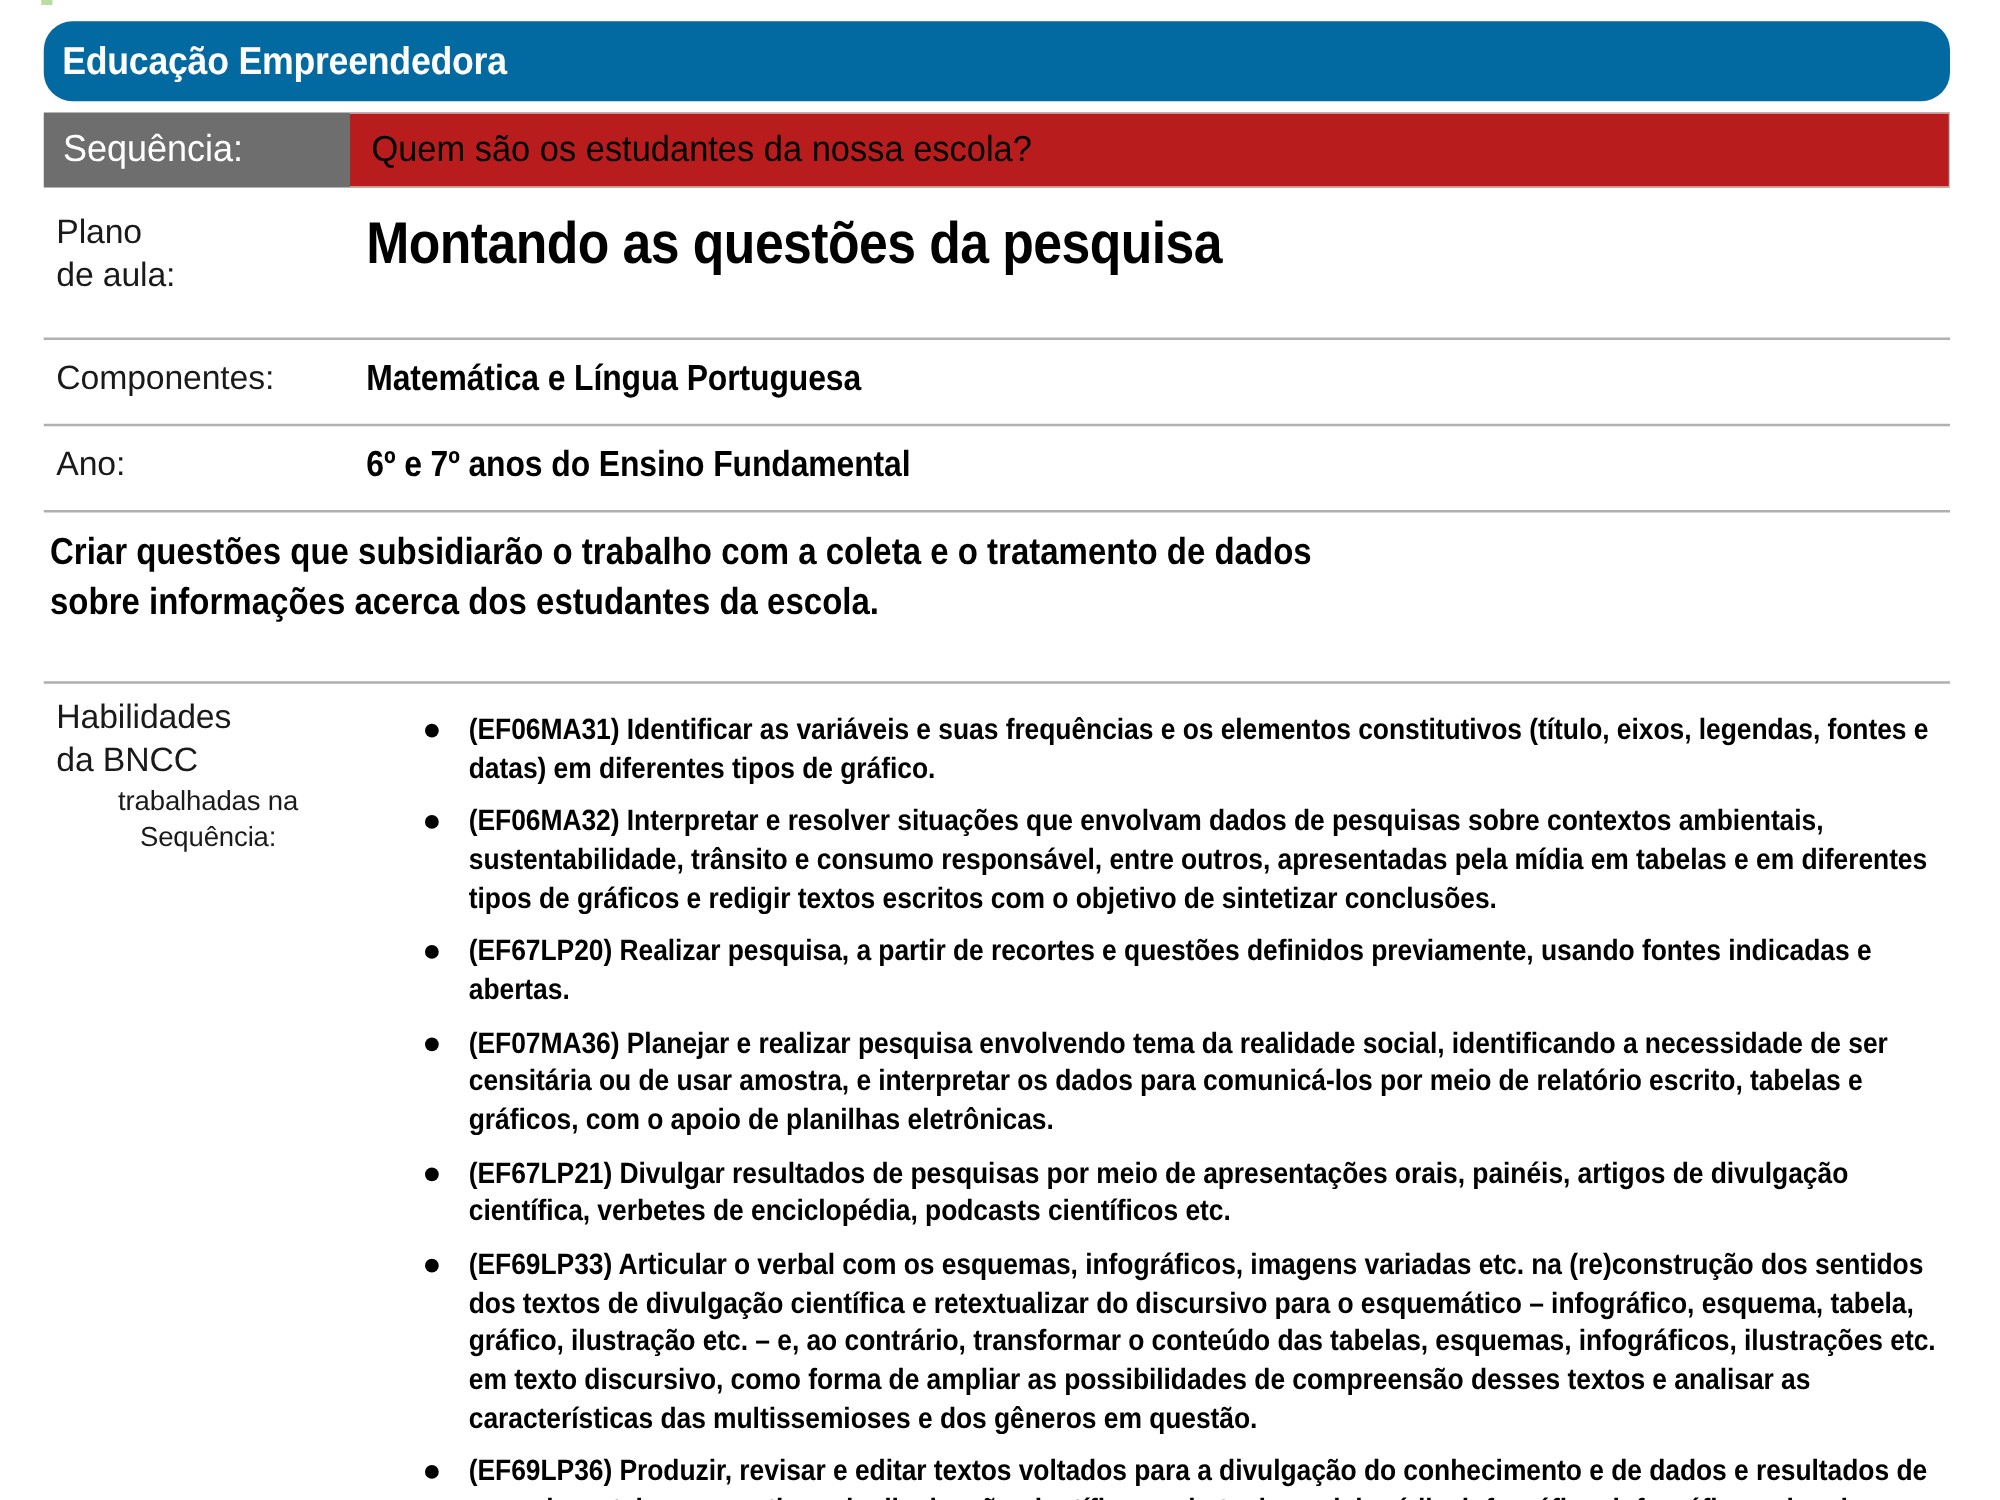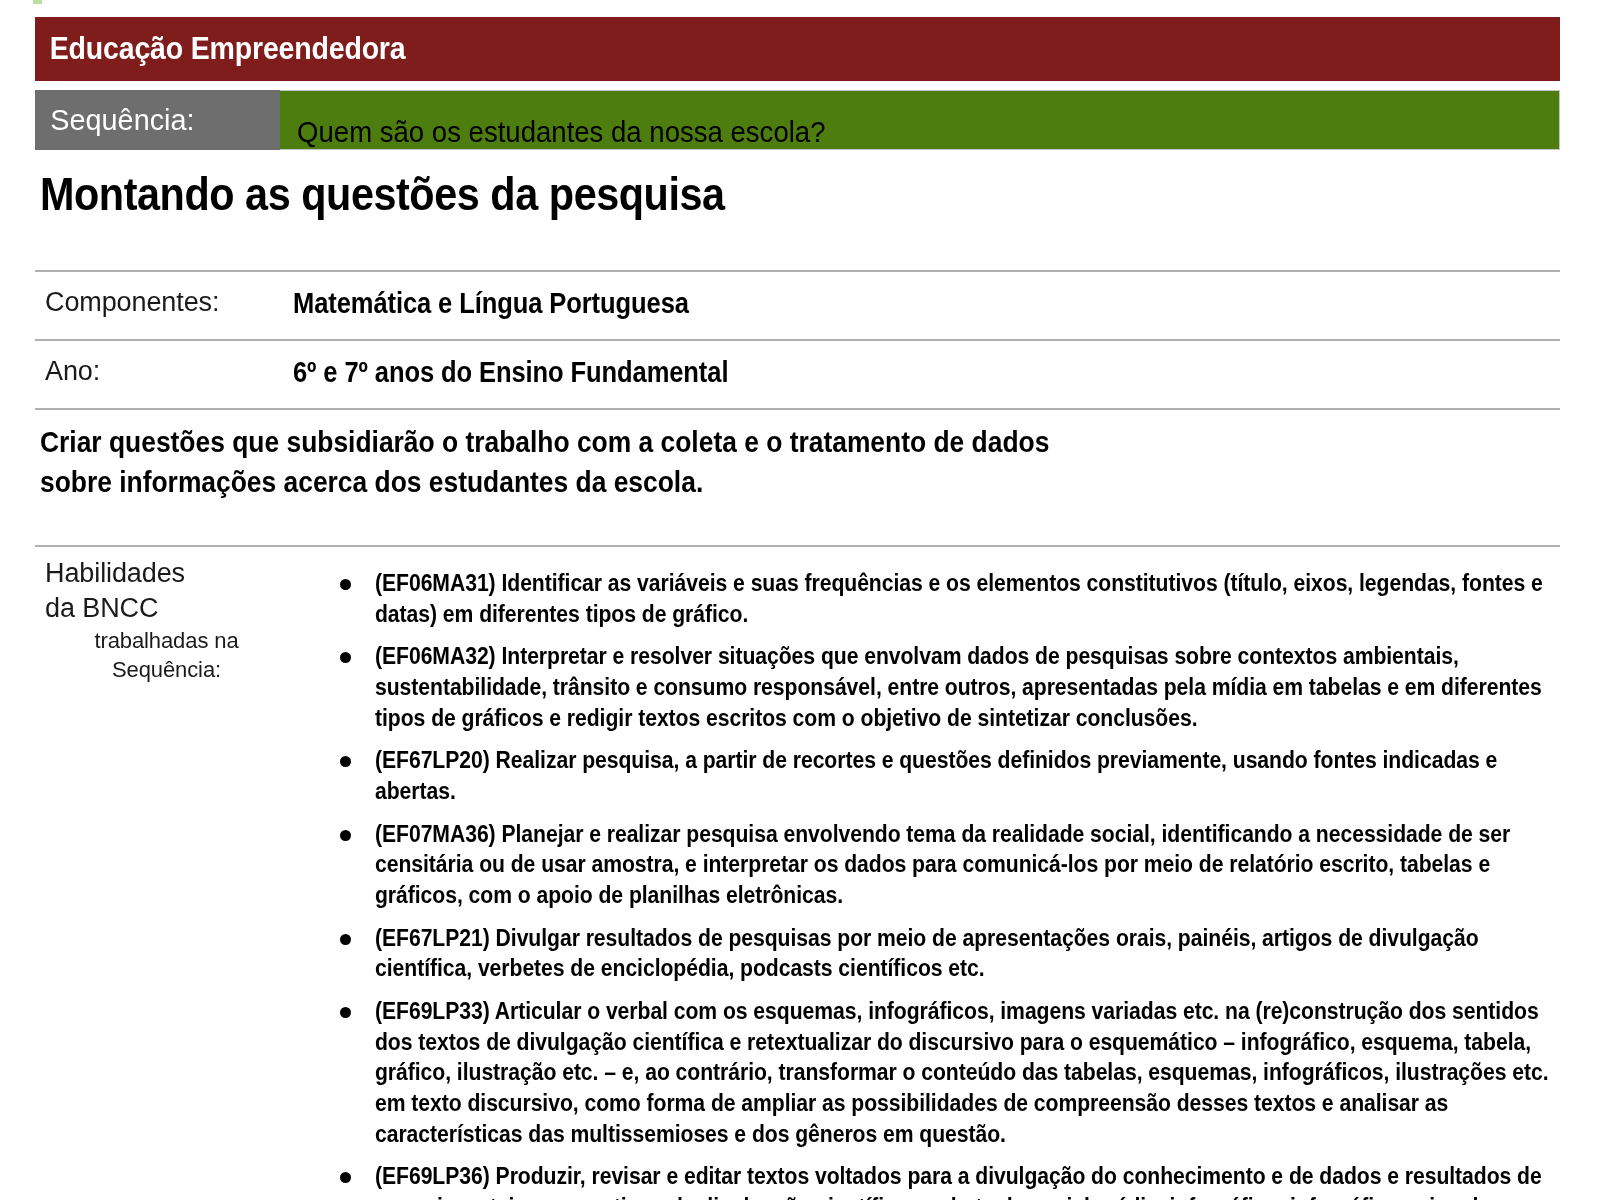--- a/index.html
+++ b/index.html
@@ -33,23 +33,24 @@
     width: 1600px;
   }
 
   
   .banner {
     position: absolute;
     left: 35px;
     top: 17px;
     width: 1525px;
     height: 64px;
-    background: #7f1d1d;
+    background: #0369a1;
     display: flex;
     align-items: center;
+    border-radius: 23px;
   }
   .banner-title {
     color: #ffffff;
     font-family: "Liberation Sans", sans-serif;
     font-weight: bold;
     font-size: 31px;
     letter-spacing: -0.2px;
     padding-left: 16px;
     transform: scaleX(0.92);
     transform-origin: left center;
@@ -77,25 +78,25 @@
     color: #ffffff;
     font-size: 30px;
     font-weight: 300;
     padding-left: 16px;
     white-space: nowrap;
     transform: scaleX(0.96);
     transform-origin: left center;
   }
   .seq-value-cell {
     flex: 1;
-    background: #4d7c0f;
+    background: #b91c1c;
     border: 1px solid #c4c4c4;
     border-left: none;
     display: flex;
-    align-items: flex-end;
+    align-items: center;
     box-sizing: border-box;
   }
   .seq-value-cell span {
     font-size: 29px;
     color: #000000;
     padding-left: 18px;
     white-space: nowrap;
     transform: scaleX(0.95);
     transform-origin: left center;
   }
@@ -213,20 +214,24 @@
   <div class="seq-row">
     <div class="seq-label-cell">
       <span>Sequência:</span>
     </div>
     <div class="seq-value-cell">
       <span>Quem são os estudantes da nossa escola?</span>
     </div>
   </div>
 
   <div class="row" style="top:168px;">
+    <div class="lbl">
+      <span>Plano</span><br>
+      <span>de aula:</span>
+    </div>
     <div class="val">
       <span class="cond plan-title">Montando as questões da pesquisa</span>
     </div>
   </div>
 
   <div class="hr" style="top:270px;"></div>
 
   <div class="row" style="top:285px;">
     <div class="lbl">Componentes:</div>
     <div class="val">

